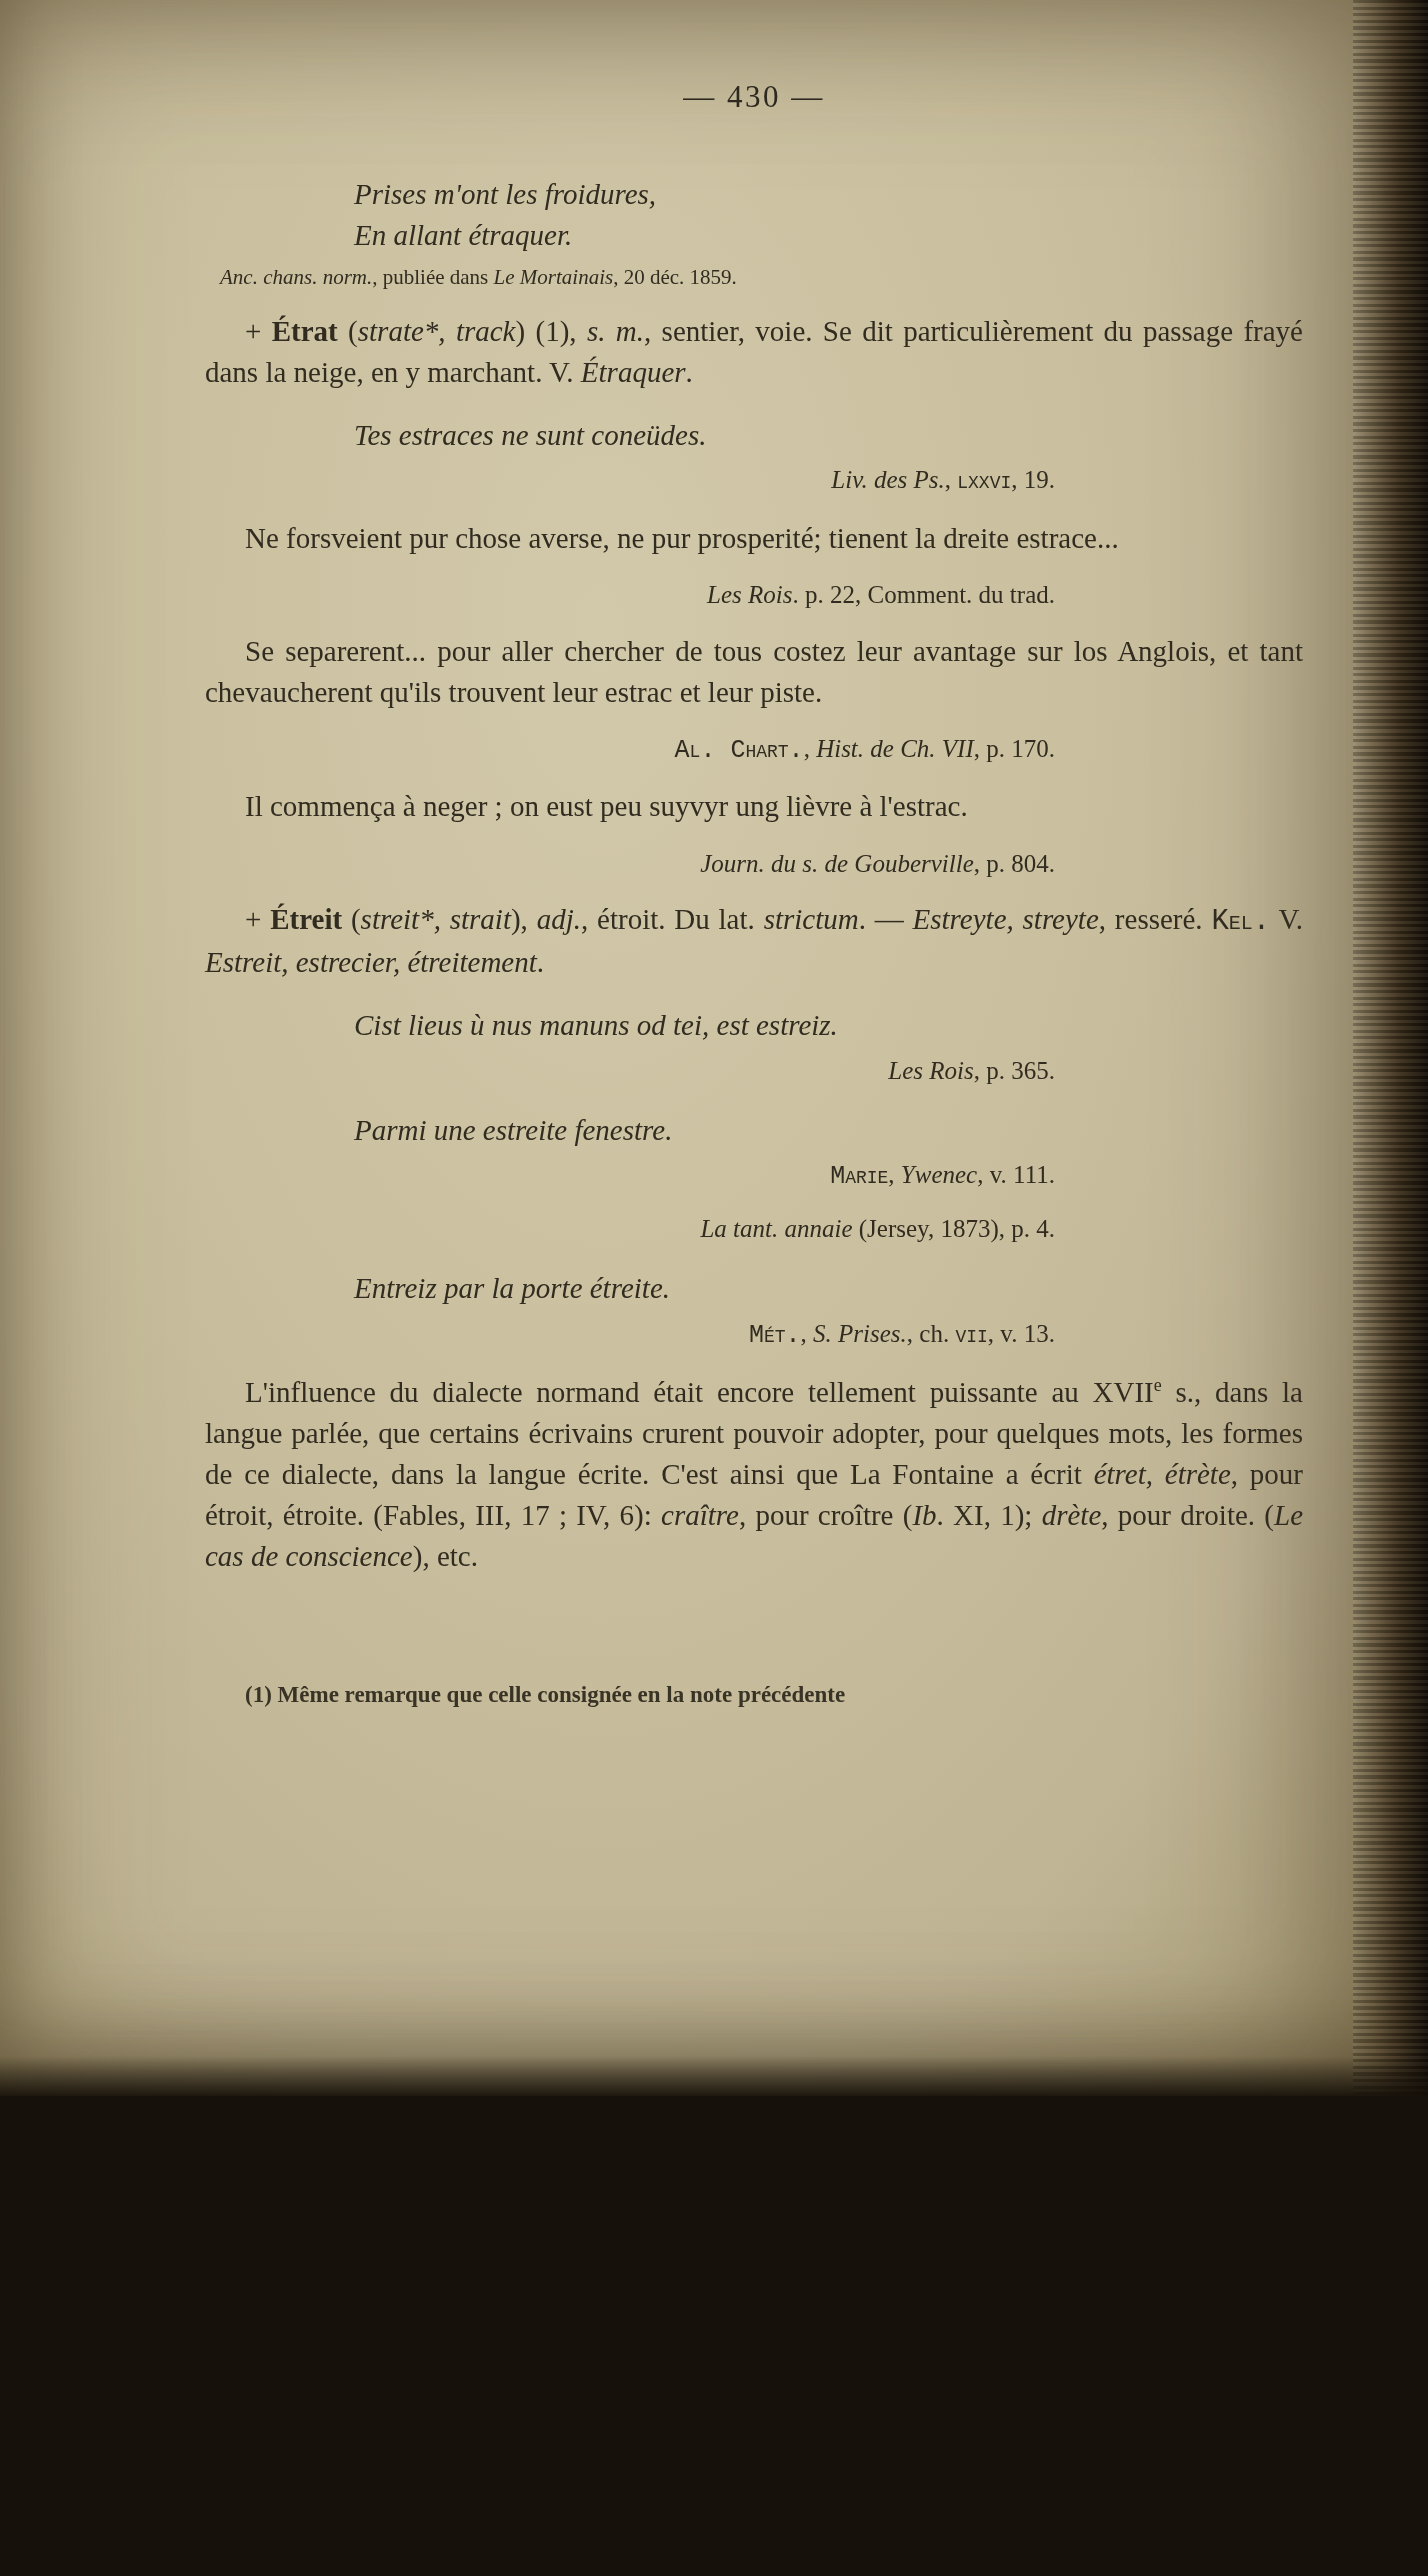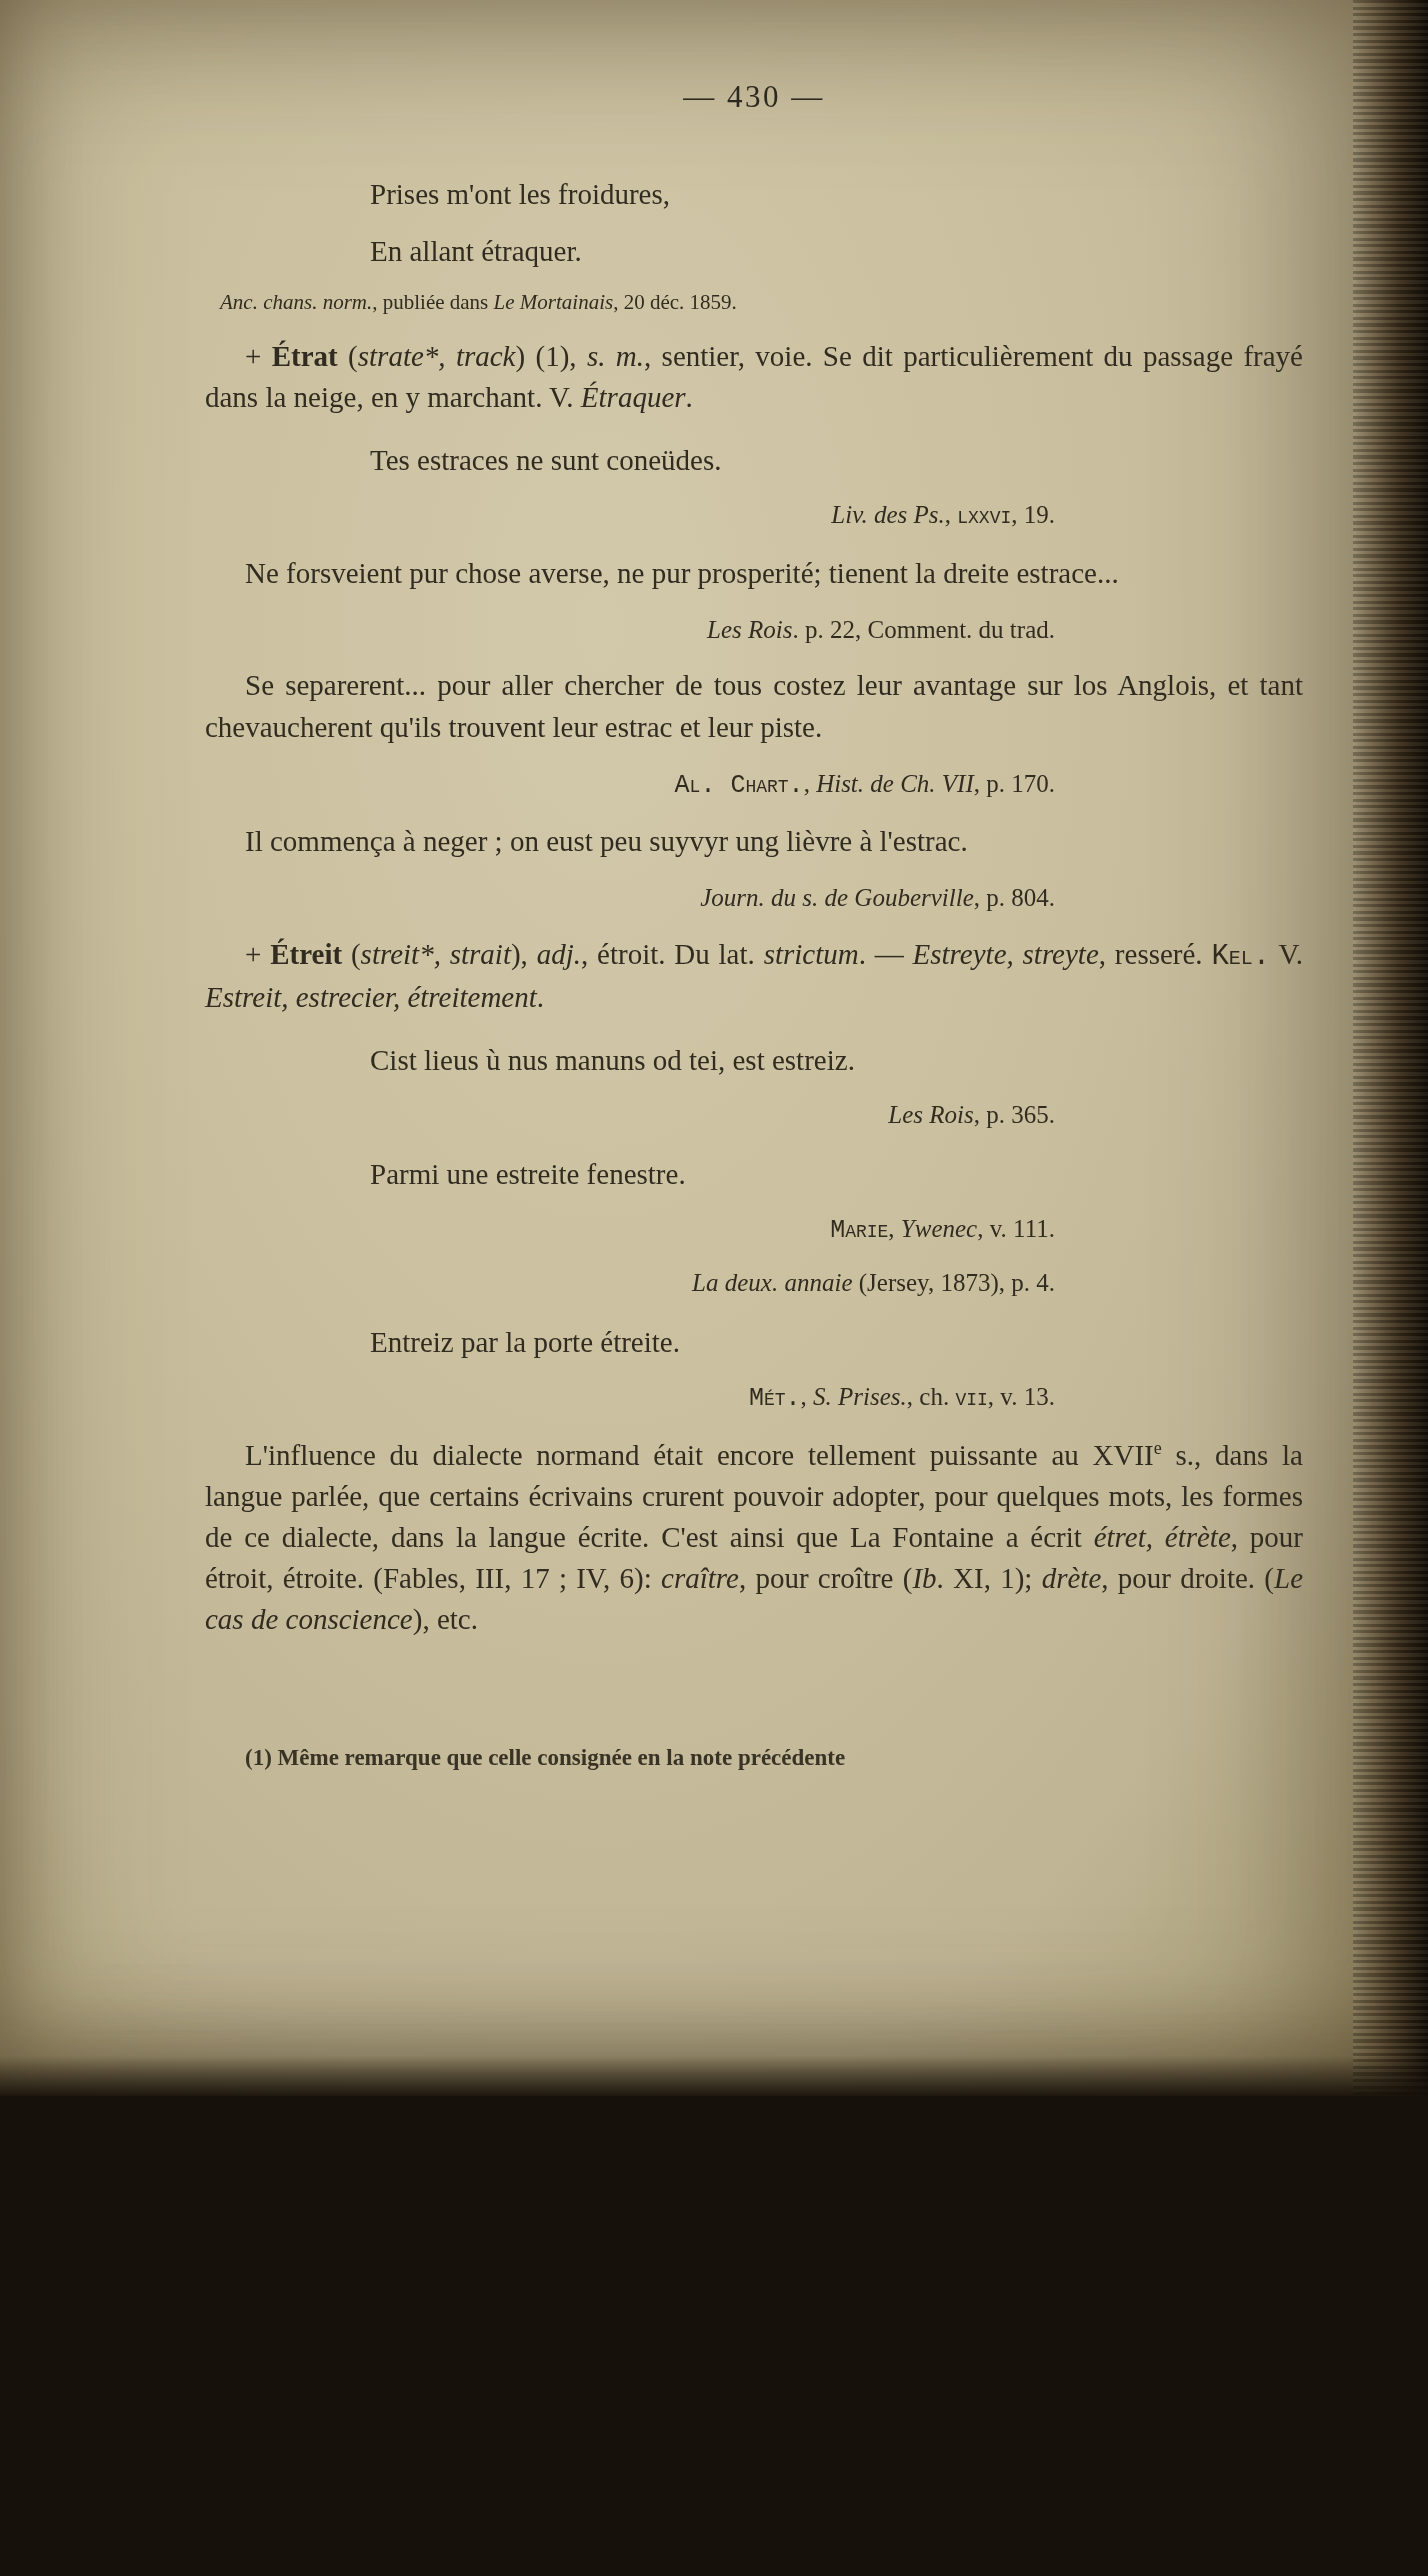--- a/index.html
+++ b/index.html
@@ -40,21 +40,21 @@
   }
   .block{font-size:29px;line-height:1.42;}
   .para{
     text-align:justify;
     text-indent:40px;
     margin:18px 0;
   }
   .verse{
     margin:21.5px 0 6.6px 149px;
   }
-  .vline{margin:16px;}
+  .vline{margin:0;font-style:italic;}
   .source{
     font-size:21px;
     margin:1.7px 0 16.5px 15px;
   }
   .cite{
     font-size:25px;
     text-align:right;
     padding-right:248px;
     margin:0 0 16.5px 0;
   }
@@ -95,21 +95,21 @@
       <div class="block cite"><span class="it">Journ. du s. de Gouberville</span><span>, p. 804.</span></div>
       <div class="block para"><span>+ </span><span class="bd">Étreit</span><span> (</span><span class="it">streit*, strait</span><span>), </span><span class="it">adj.</span><span>, étroit. Du lat. </span><span class="it">strictum</span><span>. — </span><span class="it">Estreyte, streyte</span><span>, resseré. </span><span class="sc">Kel.</span><span> V. </span><span class="it">Estreit, estrecier, étreitement</span><span>.</span></div>
       <div class="block verse">
         <div class="vline"><span>Cist lieus ù nus manuns od tei, est estreiz.</span></div>
       </div>
       <div class="block cite"><span class="it">Les Rois</span><span>, p. 365.</span></div>
       <div class="block verse">
         <div class="vline"><span>Parmi une estreite fenestre.</span></div>
       </div>
       <div class="block cite"><span class="sc">Marie</span><span>, </span><span class="it">Ywenec</span><span>, v. 111.</span></div>
-      <div class="block cite"><span class="it">La deux. annaie</span><span> (Jersey, 1873), p. 4.</span></div>
+      <div class="block cite"><span class="it">La tant. annaie</span><span> (Jersey, 1873), p. 4.</span></div>
       <div class="block verse">
         <div class="vline"><span>Entreiz par la porte étreite.</span></div>
       </div>
       <div class="block cite"><span class="sc">Mét.</span><span>, </span><span class="it">S. Prises.</span><span>, ch. </span><span class="sc">vii</span><span>, v. 13.</span></div>
       <div class="block para"><span>L'influence du dialecte normand était encore tellement puissante au XVII</span><span class="sup">e</span><span> s., dans la langue parlée, que certains écrivains crurent pouvoir adopter, pour quelques mots, les formes de ce dialecte, dans la langue écrite. C'est ainsi que La Fontaine a écrit </span><span class="it">étret, étrète</span><span>, pour étroit, étroite. (Fables, III, 17 ; IV, 6): </span><span class="it">craître</span><span>, pour croître (</span><span class="it">Ib</span><span>. XI, 1); </span><span class="it">drète</span><span>, pour droite. (</span><span class="it">Le cas de conscience</span><span>), etc.</span></div>
       <div class="block foot"><span>(1) Même remarque que celle consignée en la note précédente</span></div>
     </div>
   <div class="edge-right"></div>
   <div class="edge-bottom"></div>
 </div>

